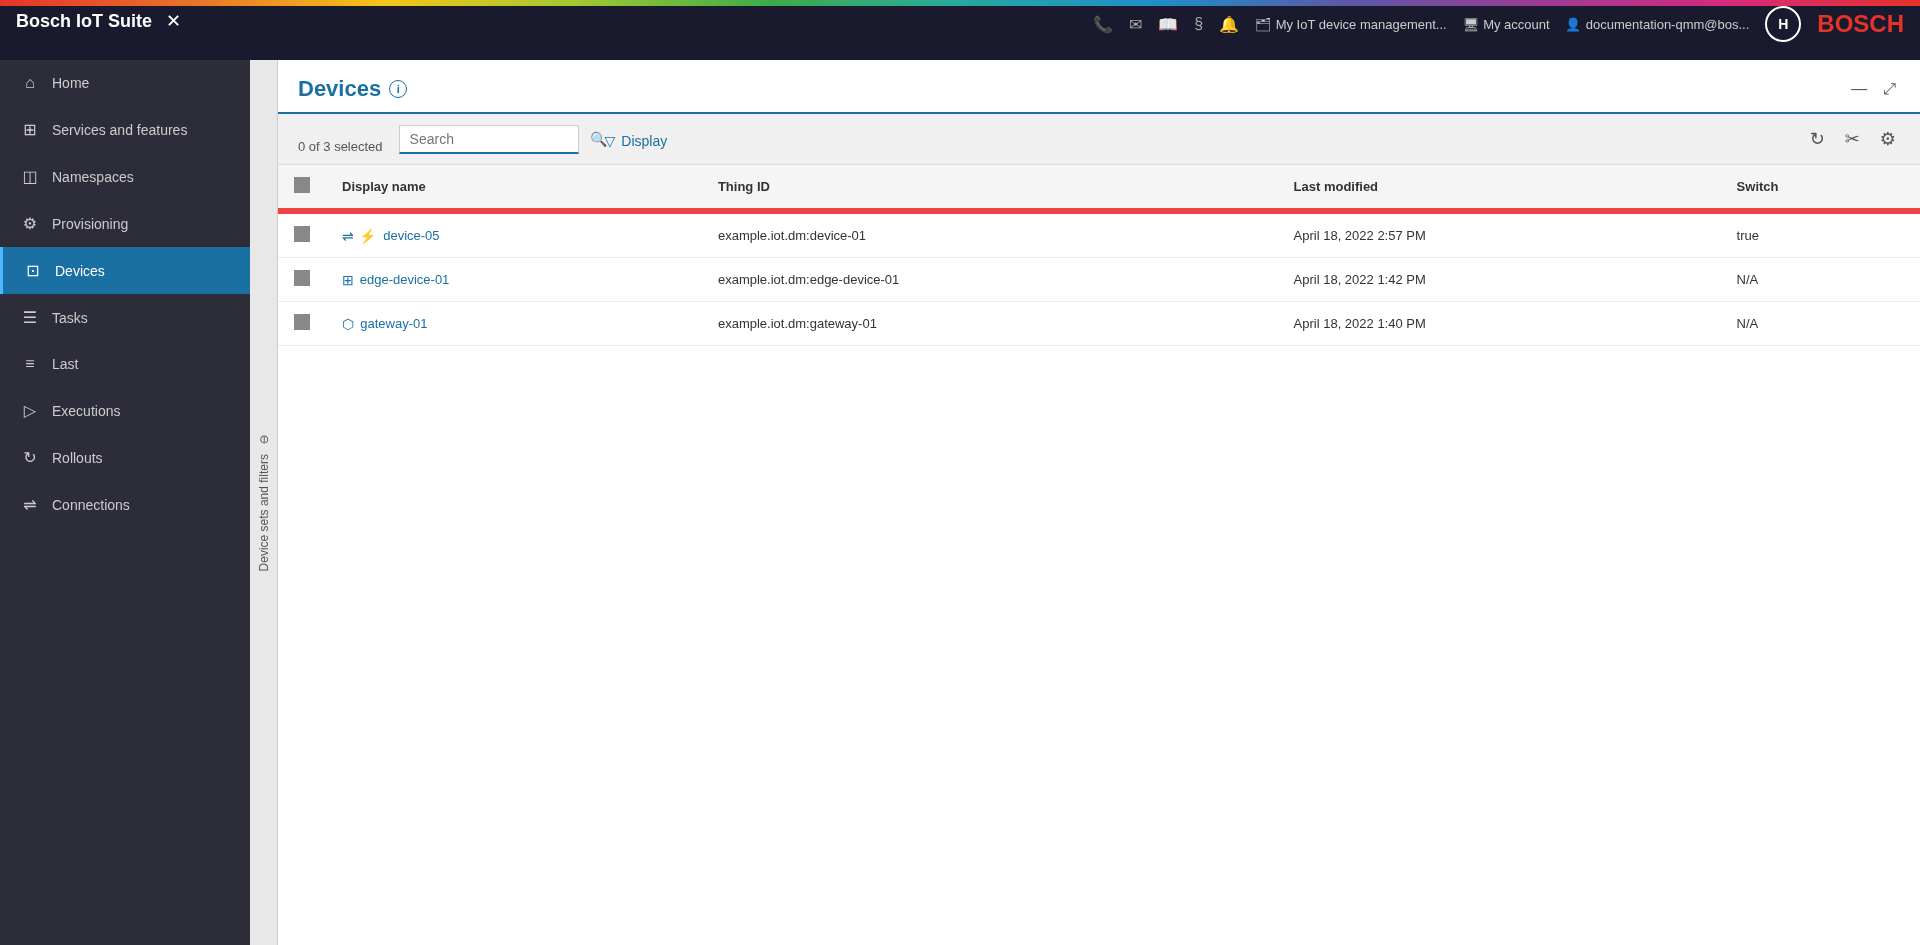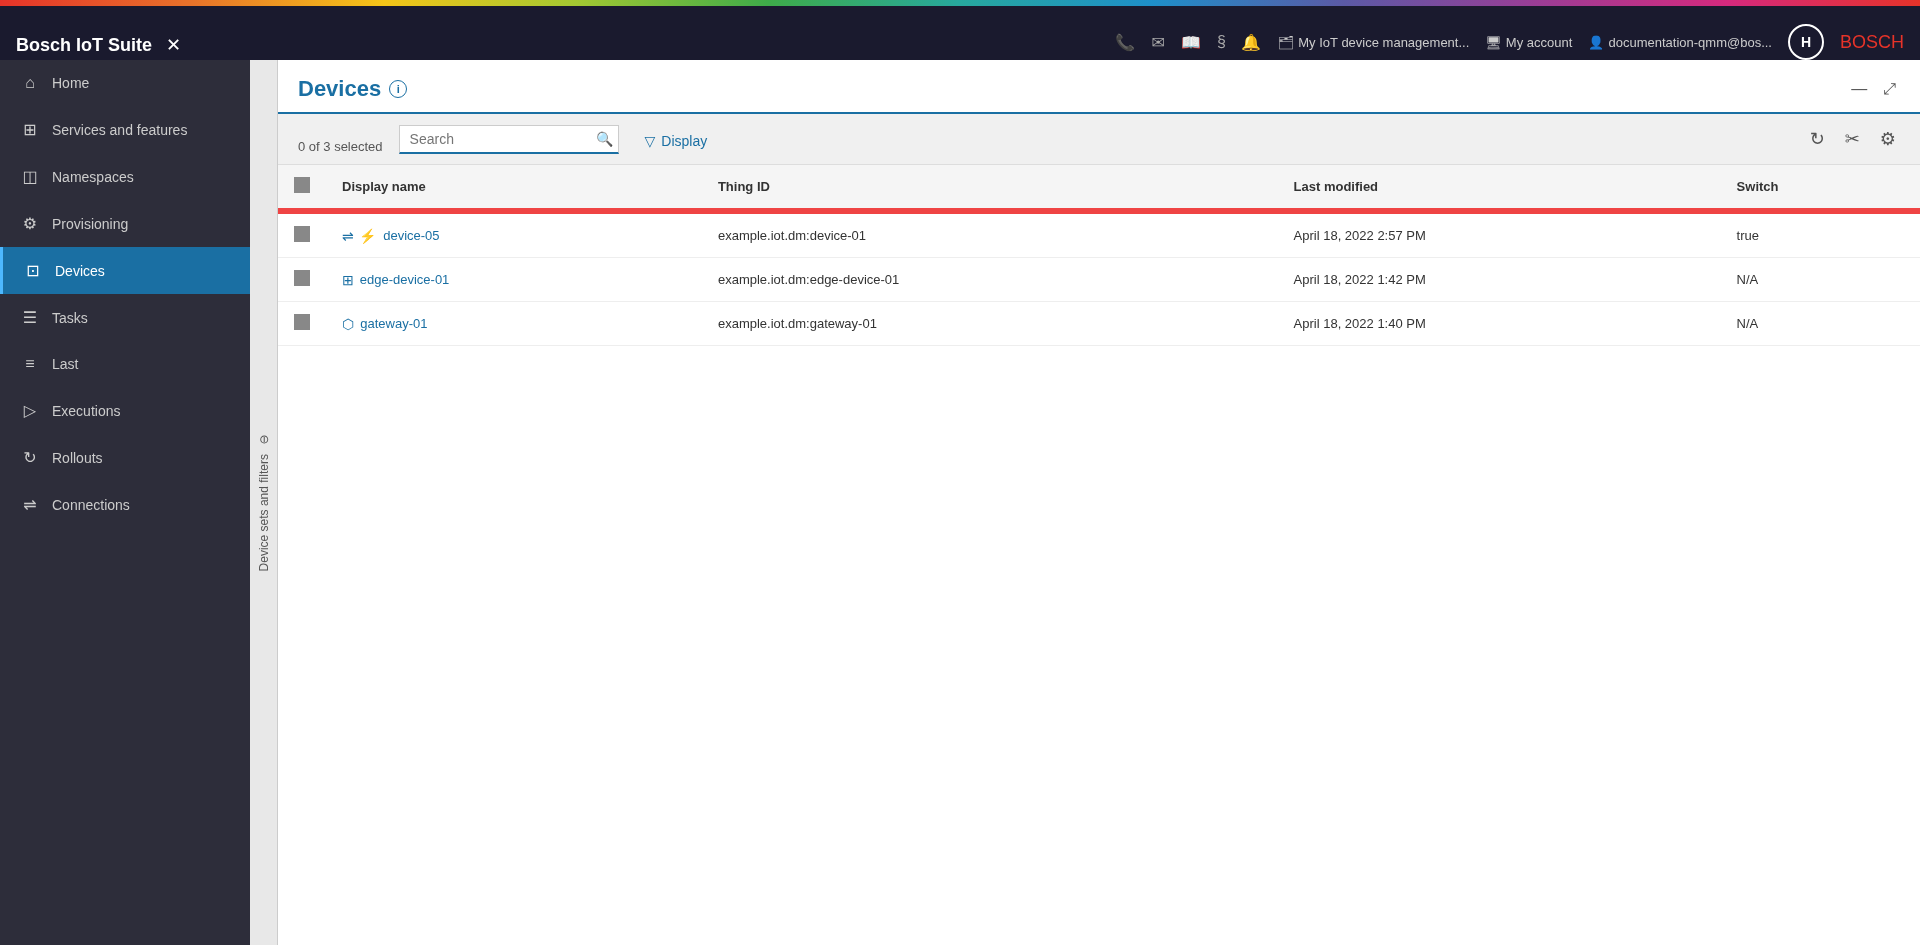--- a/index.html
+++ b/index.html
@@ -9,21 +9,21 @@
     .rainbow-bar {
       height: 6px;
       background: linear-gradient(to right, #e63329 0%, #e8732a 10%, #f5c518 20%, #a3c832 30%, #3eab49 40%, #27a89e 50%, #1e8fc9 60%, #5b5aa6 70%, #9b3d96 80%, #d6297d 90%, #e63329 100%);
     }
 
     
     .top-header {
       height: 54px;
       background: #1a1a2e;
       display: flex;
-      align-items: flex-end;
+      align-items: flex-start;
       justify-content: space-between;
       padding: 0 16px;
     }
     .app-title {
       color: white;
       font-size: 18px;
       font-weight: 600;
       display: flex;
       align-items: center;
       gap: 10px;
@@ -52,21 +52,21 @@
       height: 36px;
       border: 2px solid white;
       border-radius: 50%;
       display: flex;
       align-items: center;
       justify-content: center;
       font-weight: bold;
       color: white;
       font-size: 14px;
     }
-    .bosch-red { color: #e63329; font-weight: 400; font-size: 18px; }
+    .bosch-red { color: #e63329; font-weight: 700; font-size: 24px; }
 
     
     .main-layout {
       display: flex;
       height: calc(945px - 60px);
     }
 
     
     .sidebar {
       width: 250px;
@@ -191,22 +191,21 @@
       font-size: 13px;
       color: #555;
       white-space: nowrap;
     }
     .search-box {
       display: flex;
       align-items: center;
       background: white;
       border: 1px solid #ccc;
       padding: 5px 10px;
-      gap: 6px;
-      width: 220px;
+      width: 180px;
       border-bottom: 2px solid #1a6fa3;
     }
     .search-input {
       border: none;
       outline: none;
       font-size: 14px;
       flex: 1;
       background: transparent;
       color: #333;
     }

